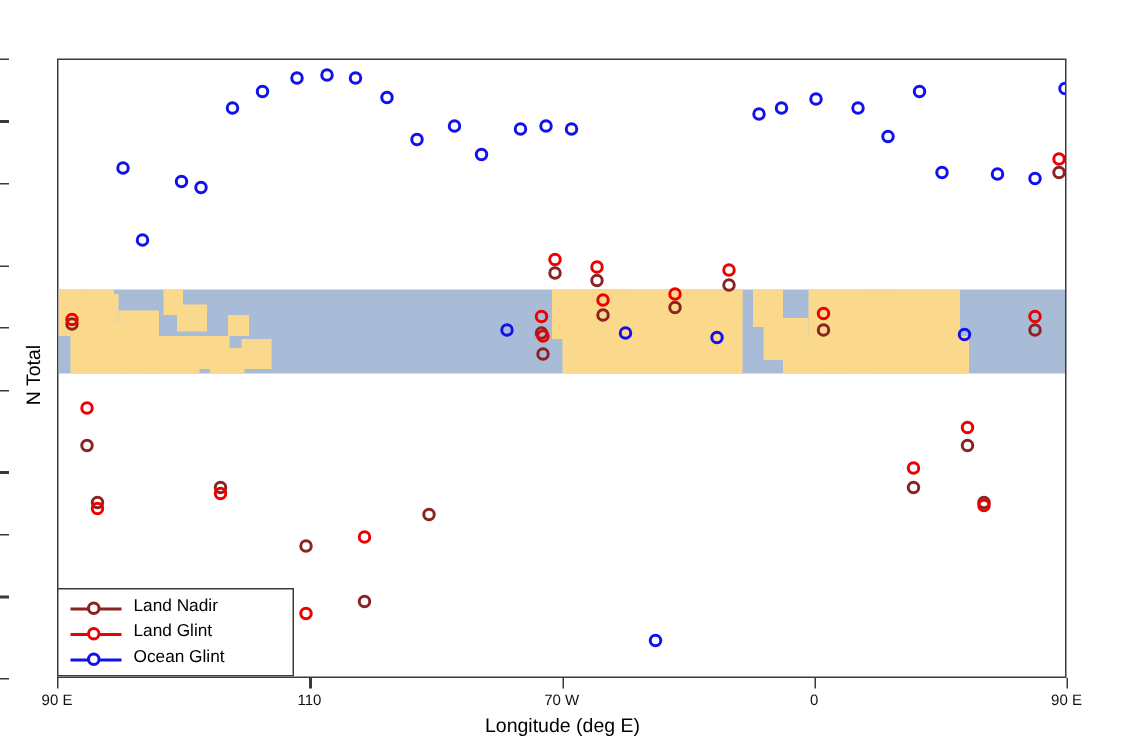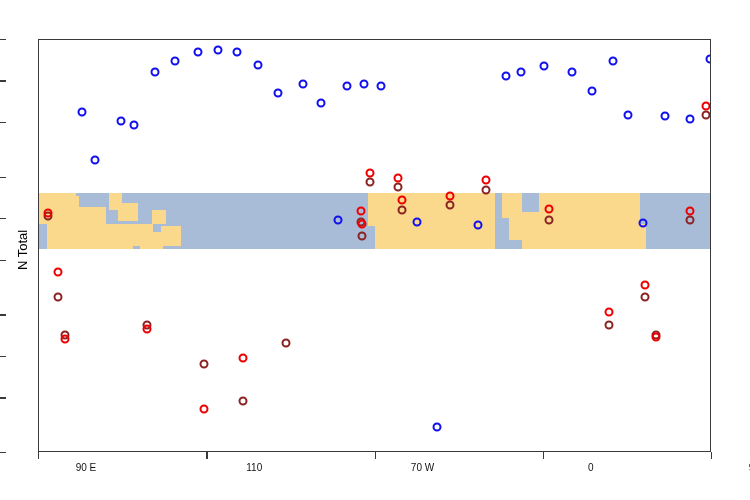--- a/index.html
+++ b/index.html
@@ -16,21 +16,21 @@
 
   .band{position:absolute;left:0;width:100%;background:#a8bcd8;}
   .landpx{position:absolute;background:#fad98c;}
 
   .ytick{position:absolute;right:751px;height:1px;}
   .ytick .tl{position:absolute;right:-7px;top:0;width:7px;height:1.3px;background:#3a3a3a;}
 
   .xtick{position:absolute;top:452px;width:1px;}
   .xtick .tl{position:absolute;left:0;top:0;width:1.3px;height:7px;background:#3a3a3a;}
   .xtick .lb{position:absolute;top:10px;left:0;transform:translateX(-50%);
-             font-size:10px;white-space:nowrap;color:#111;margin-left:48px;}
+             font-size:10px;white-space:nowrap;color:#111;}
 
   .ylabel{position:absolute;left:2px;top:50%;transform:translateY(-50%) rotate(-90deg);
           transform-origin:center;font-size:13px;white-space:nowrap;}
   .xlabel{position:absolute;left:0;top:476px;width:750px;text-align:center;font-size:13px;}
 
   .pt{position:absolute;width:9px;height:9px;border-radius:50%;
       border-width:2.6px;border-style:solid;box-sizing:border-box;background:transparent;
       transform:translate(-50%,-50%);}
 
   .legend{position:absolute;left:38px;top:392px;width:158px;height:59px;
@@ -41,20 +41,21 @@
           border-width:2.6px;border-style:solid;box-sizing:border-box;background:#fff;}
   .lgtxt{position:absolute;left:50px;top:1px;font-size:11.5px;}
 </style>
 </head>
 <body>
 
 <div id="root">
 
 
   <div class="ylabel">N Total</div>
+  <div class="xlabel">Longitude (deg E)</div>
 
   <div id="yticks">
       <div class="ytick" style="top: 452px;">
         <span class="tl"></span>
       </div>
       <div class="ytick" style="top: 397.217px;">
         <span class="tl"></span>
       </div>
       <div class="ytick" style="top: 355.775px;">
         <span class="tl"></span>
@@ -201,14 +202,33 @@
         <div class="pt" style="left: 553.356px; top: 51.1585px; border-color: rgb(17, 17, 238);"></div>
         <div class="pt" style="left: 573.919px; top: 21.3248px; border-color: rgb(17, 17, 238);"></div>
         <div class="pt" style="left: 588.875px; top: 75.0497px; border-color: rgb(17, 17, 238);"></div>
         <div class="pt" style="left: 603.831px; top: 182.808px; border-color: rgb(17, 17, 238);"></div>
         <div class="pt" style="left: 626.264px; top: 76.1079px; border-color: rgb(17, 17, 238);"></div>
         <div class="pt" style="left: 650.567px; top: 79.3998px; border-color: rgb(17, 17, 238);"></div>
         <div class="pt" style="left: 671.131px; top: 19.2268px; border-color: rgb(17, 17, 238);"></div>
       </div>
   </div>
 
+  <div class="legend">
+    <div id="legend-rows">
+        <div class="lgrow" style="top: 4px;">
+          <span class="lgline" style="background: rgb(139, 35, 35);"></span>
+          <span class="lgmark" style="border-color: rgb(139, 35, 35);"></span>
+          <span class="lgtxt">Land Nadir</span>
+        </div>
+        <div class="lgrow" style="top: 21px;">
+          <span class="lgline" style="background: rgb(238, 0, 0);"></span>
+          <span class="lgmark" style="border-color: rgb(238, 0, 0);"></span>
+          <span class="lgtxt">Land Glint</span>
+        </div>
+        <div class="lgrow" style="top: 38px;">
+          <span class="lgline" style="background: rgb(17, 17, 238);"></span>
+          <span class="lgmark" style="border-color: rgb(17, 17, 238);"></span>
+          <span class="lgtxt">Ocean Glint</span>
+        </div>
+      </div>
+  </div>
 
 </div>
 
 </body></html>

